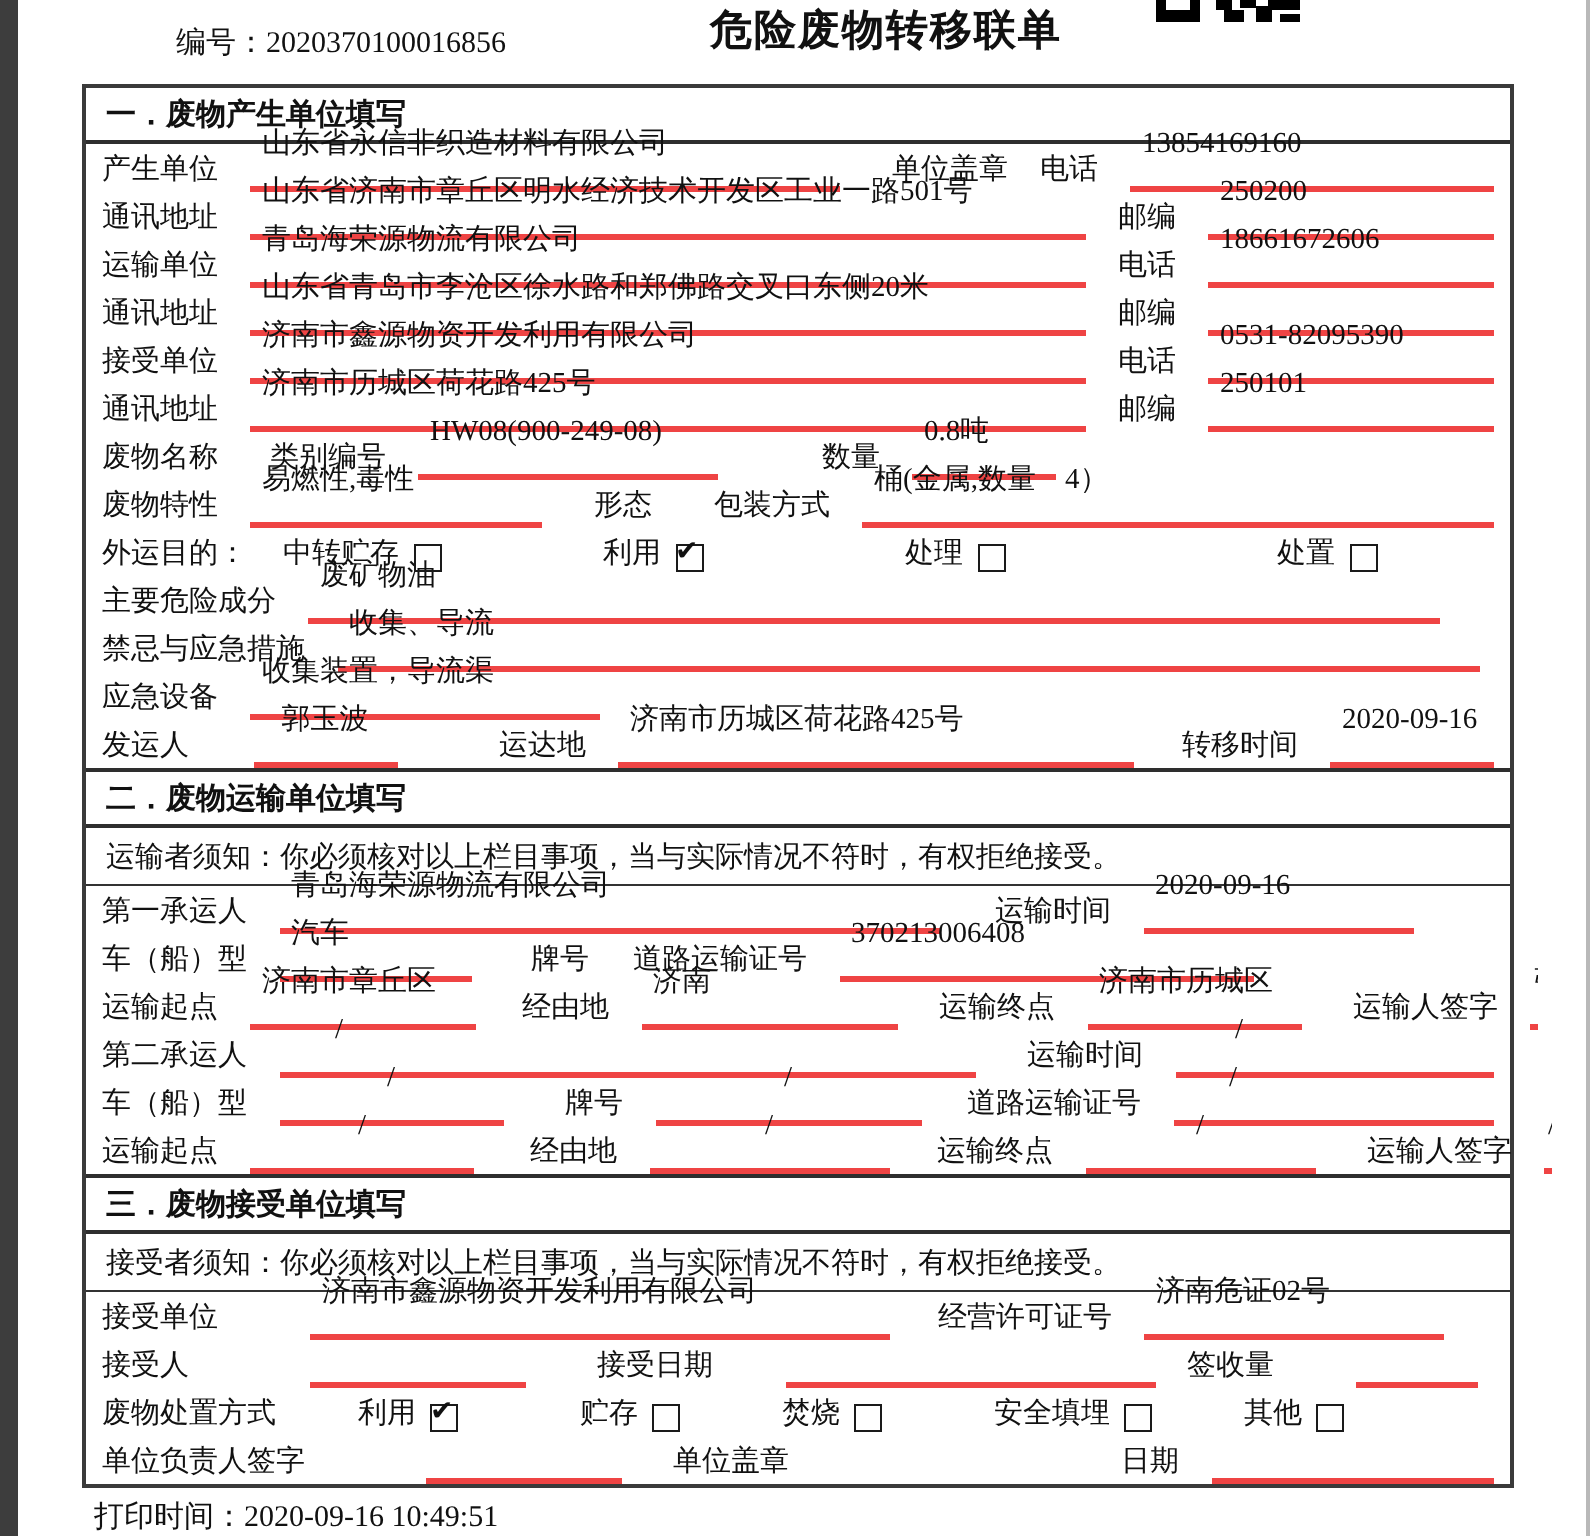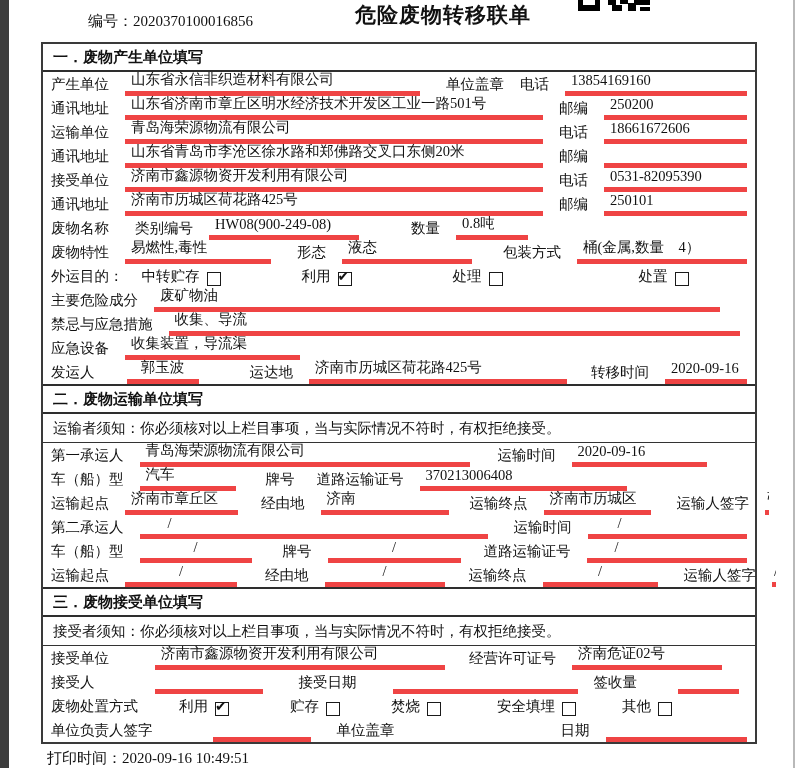--- a/index.html
+++ b/index.html
@@ -23,21 +23,21 @@
     font-weight:bold;font-size:15px;padding:4px 10px 3px 10px;
     border-bottom:2px solid #2e2e2e;white-space:nowrap;
   }
   .sec-h.bt{border-top:2px solid #2e2e2e;}
   .notice{
     font-size:14.5px;padding:5px 10px 4px 10px;border-bottom:1.5px solid #333;white-space:nowrap;
   }
   .row{display:flex;align-items:flex-end;height:24px;padding:0 8px;box-sizing:border-box;gap:16px;}
   .lbl{white-space:nowrap;padding-bottom:2px;flex:0 0 auto;}
   .val{
-    border-bottom:5px solid #ef4444;padding:0 2px 2px 6px;white-space:nowrap;
+    border-bottom:3px solid #ef4444;padding:0 2px 12px 6px;white-space:nowrap;
     overflow:hidden;box-sizing:border-box;flex:0 0 auto;min-height:17px;margin-top:36px;
   }
   .fill{flex:1 1 auto;}
   .ctr{text-align:center;padding-left:2px;}
   .rlbl{margin-left:auto;}
   .cbi{display:flex;align-items:flex-end;padding-bottom:2px;flex:0 0 auto;font-family:Liberation Mono, monospace;}
   .cbx{
     display:inline-block;width:12px;height:12px;border:1.4px solid #1a1a1a;
     margin-left:7px;position:relative;flex:0 0 auto;
   }
@@ -119,21 +119,20 @@
     <span class="lbl" style="margin-left:10px">类别编号</span>
     <span class="val" style="width:150px">HW08(900-249-08)</span>
     <span class="lbl" style="margin-left:36px">数量</span>
     <span class="val" style="width:72px">0.8吨</span>
   </div>
 
   <div class="row">
     <span class="lbl">废物特性</span>
     <span class="val" style="width:146px">易燃性,毒性</span>
     <span class="lbl" style="margin-left:10px">形态</span>
-    <span class="val" style="width:130px">液态</span>
     <span class="lbl" style="margin-left:15px">包装方式</span>
     <span class="val fill">桶(金属,数量　4）</span>
   </div>
 
   <div class="row">
     <span class="lbl">外运目的：</span>
     <span class="cbi" style="margin-left:2px">
       <span>中转贮存</span>
       <span class="cbx" data-checked="false"></span>
     </span>

